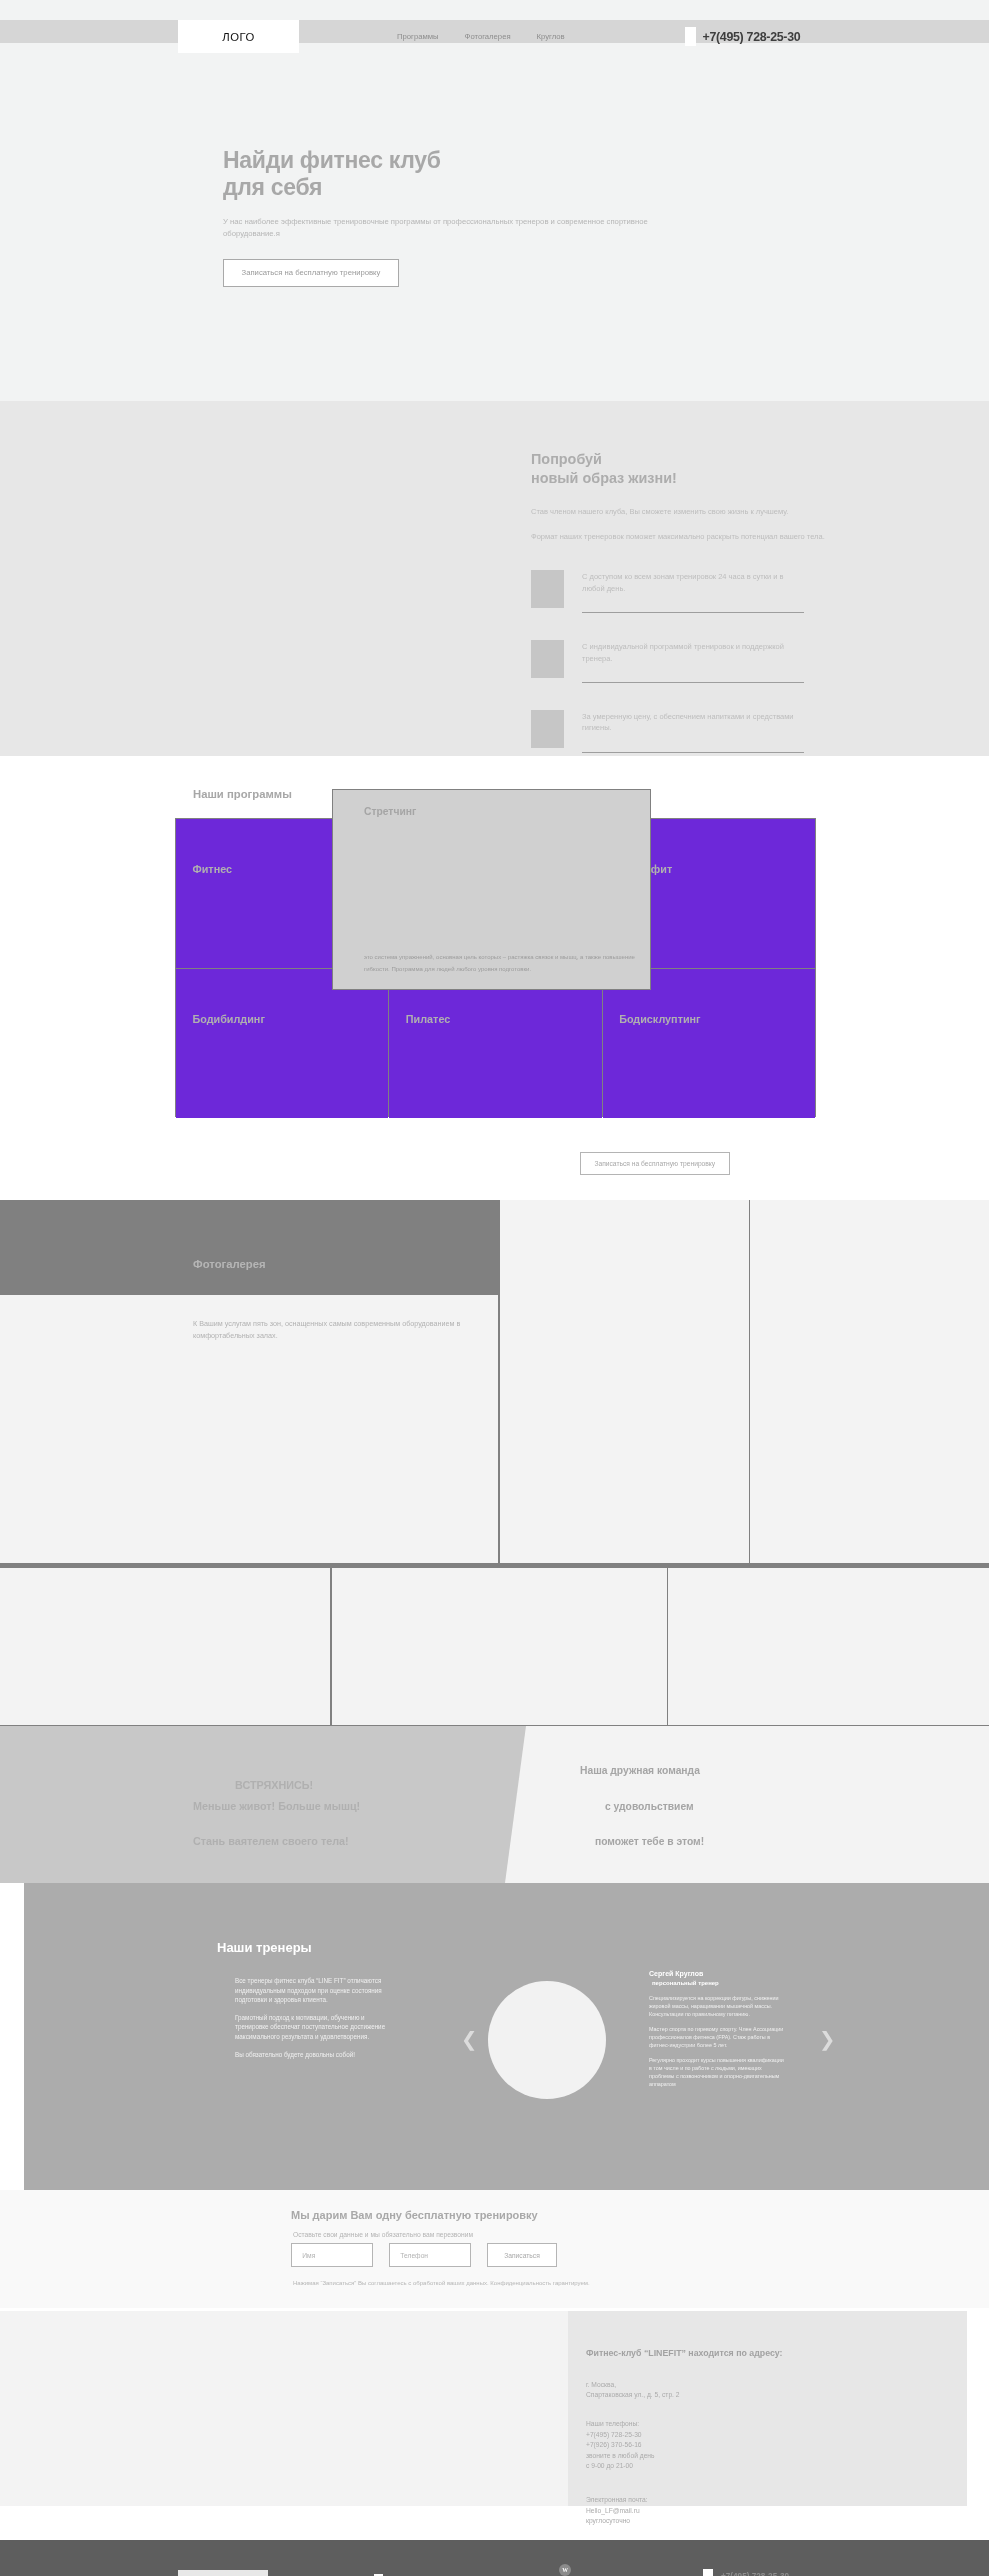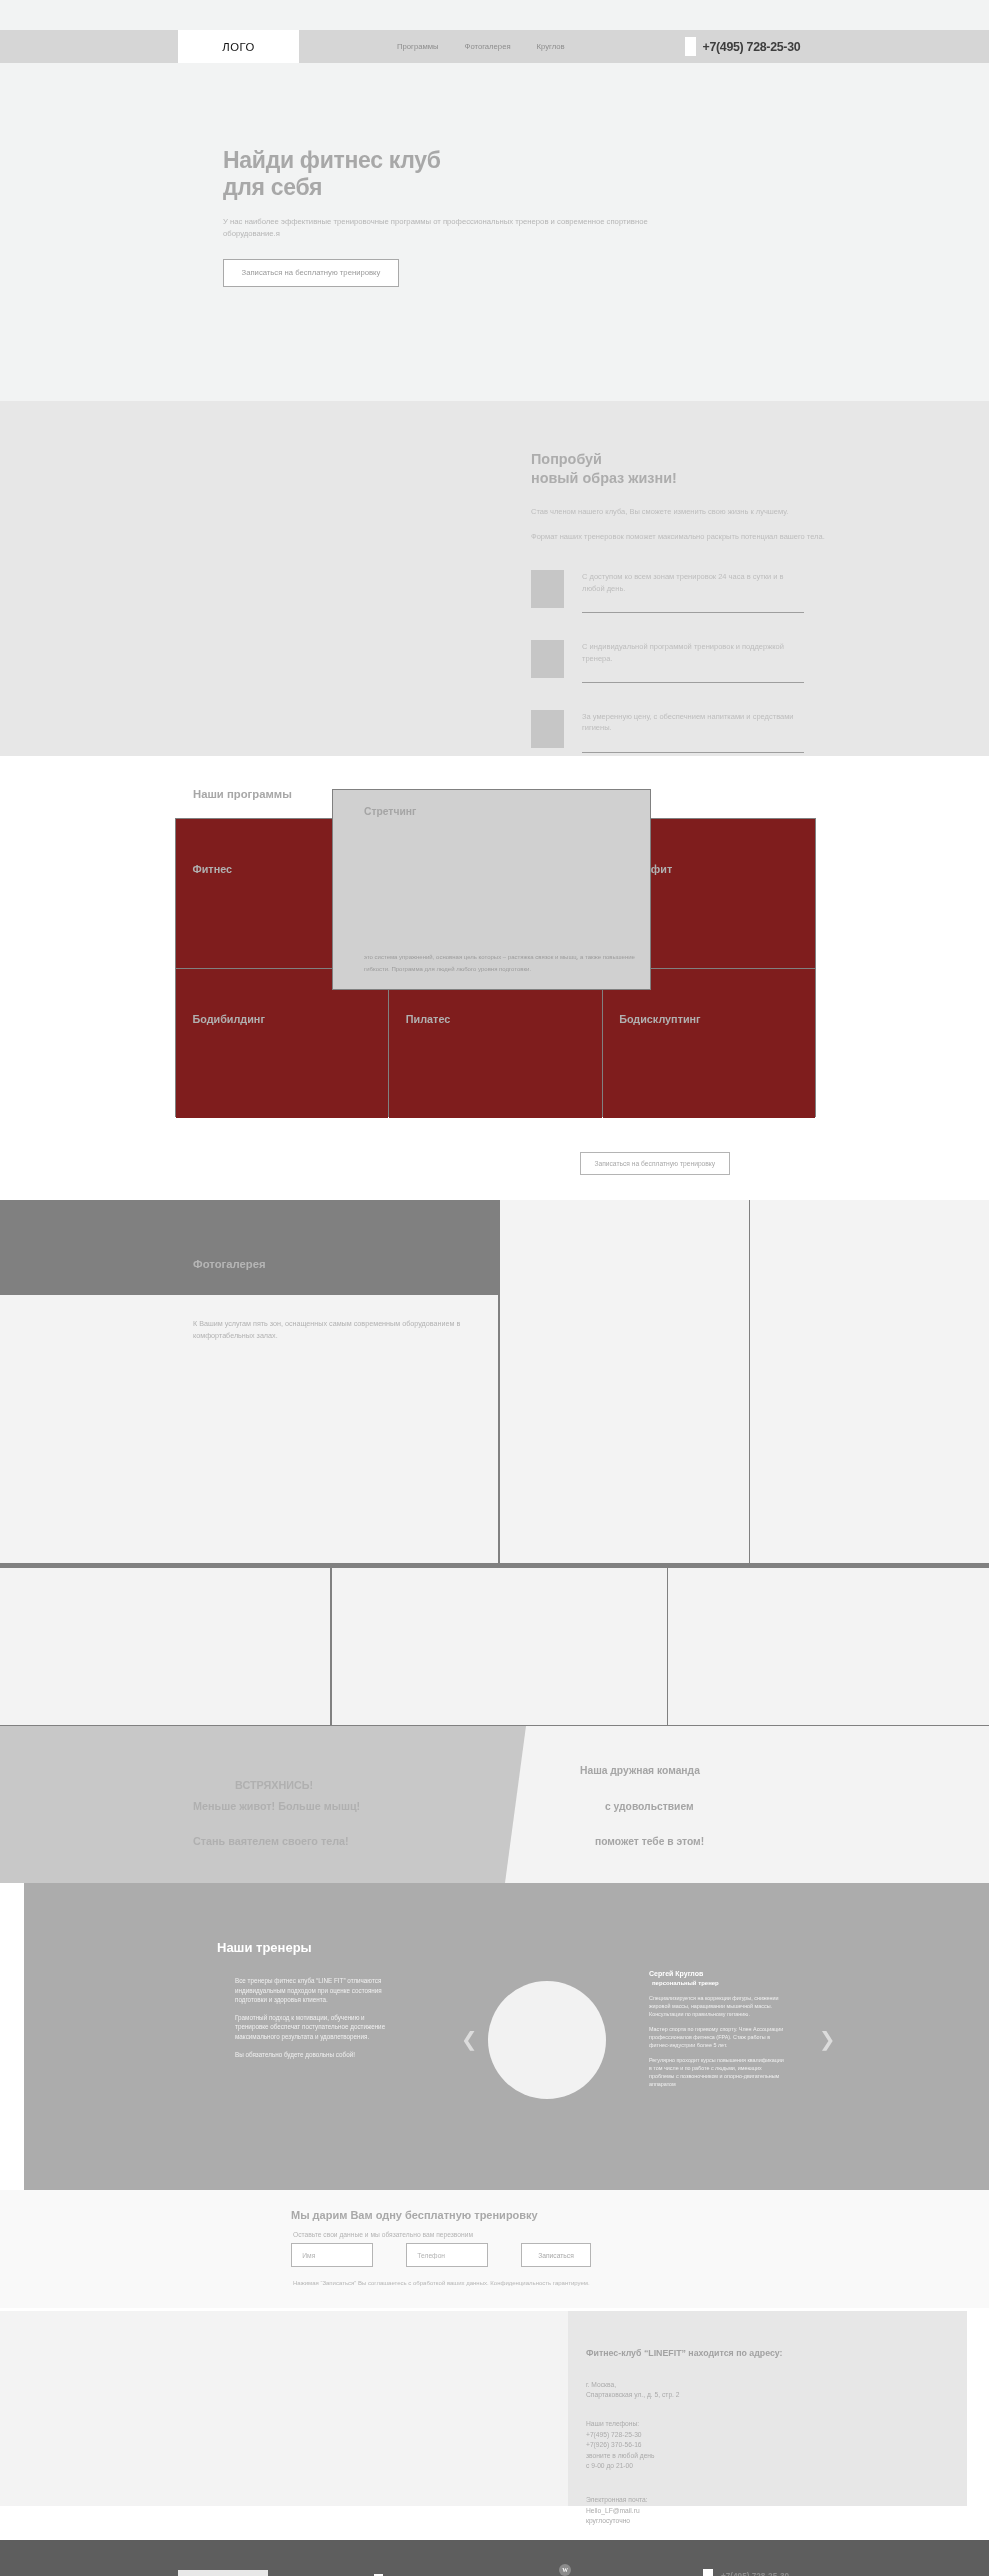--- a/index.html
+++ b/index.html
@@ -9,21 +9,21 @@
     font-family: "Liberation Sans", sans-serif;
     background:#ffffff;
     width:989px;
     overflow-x:hidden;
   }
   .page { width:989px; position:relative; }
 
   
   .hero { background:#f2f3f3; height:401px; position:relative; }
   .navbar {
-    position:absolute; top:30px; left:0; width:989px; height:33px;
+    position:absolute; top:20px; left:0; width:989px; height:23px;
     background:#d6d6d6; display:flex; align-items:center;
   }
   .logo-box {
     position:absolute; left:178px; top:0; width:121px; height:33px;
     background:#ffffff; display:flex; align-items:center; justify-content:center;
     font-size:11.3px; letter-spacing:0.5px; color:#111; font-weight:400;
   }
   .nav-links { position:absolute; left:397px; top:0; height:33px; display:flex; align-items:center; gap:26px; }
   .nav-links a { color:#8e8e8e; font-size:7.7px; text-decoration:none; }
   .nav-phone-wrap { position:absolute; left:685px; top:0; height:33px; display:flex; align-items:center; gap:6.2px; }
@@ -54,21 +54,21 @@
   .feature-rule { margin-top:17.5px; border-bottom:0.5px solid #9e9e9e; }
 
   
   .programs { background:#ffffff; height:444px; position:relative;text-decoration:underline; }
   .prog-title { position:absolute; left:193px; top:789px; font-size:11.3px; font-weight:bold; color:#a7a7a7; }
   .prog-grid {
     position:absolute; left:175px; top:820px; width:641px; height:299px;
     display:grid; grid-template-columns:1fr 1fr 1fr; grid-template-rows:149px 149px;
     border:1px solid #808080; background:#808080; gap:1px;
   }
-  .prog-cell { background:#7f1d1d; position:relative; }
+  .prog-cell { background:#6d28d9; position:relative; }
   .prog-cell .label {
     position:absolute; left:16.5px; top:44px; font-size:10.8px; font-weight:bold; color:#b0b0b0;
   }
   .prog-modal {
     position:absolute; left:332px; top:791px; width:319px; height:201px;
     background:#d0d0d0; border:1px solid #808080; z-index:5;
   }
   .prog-modal .m-title { position:absolute; left:31px; top:15.5px; font-size:10.3px; font-weight:bold; color:#a5a5a5; }
   .prog-modal .m-body { position:absolute; left:31px; bottom:14.4px; font-size:6px; line-height:1.85; color:#9c9c9c; }
   .prog-btn-wrap { position:absolute; left:580px; top:1153px; }
@@ -121,21 +121,21 @@
   .tr-right { position:absolute; left:625px; top:2038px; width:137px; font-size:5.4px; line-height:1.5; color:#f0f0f0; }
   .tr-right p + p { margin-top:6.7px; }
   .tr-dots { position:absolute; left:548px; top:2236px; display:flex; gap:6.7px; }
   .tr-dot { width:10.8px; height:4.6px; background:#d5d5d5; cursor:pointer; }
   .tr-dot.active { background:#ffffff; }
 
   
   .freeform { background:#f9f9f9; height:118px; position:relative; }
   .ff-title { position:absolute; left:291px; top:2307px; font-size:11px; font-weight:bold; color:#a9a9a9; }
   .ff-sub { position:absolute; left:293px; top:2329px; font-size:6.7px; color:#b4b4b4; }
-  .ff-row { position:absolute; left:291px; top:2341px; display:flex; gap:33px; }
+  .ff-row { position:absolute; left:291px; top:2341px; display:flex; gap:16px; }
   .ff-input {
     width:82px; height:24px; border:0.5px solid #b5b5b5; background:#fff;
     font-family:"Liberation Sans", sans-serif; font-size:6.7px; color:#a9a9a9; padding:0 10.3px;
   }
   .ff-input::placeholder { color:#b2b2b2; }
   .ff-btn {
     width:70px; height:24px; border:0.5px solid #b5b5b5; background:#fff;
     font-family:"Liberation Sans", sans-serif; font-size:6.7px; color:#a9a9a9; cursor:pointer;
   }
   .ff-note { position:absolute; left:293px; top:2376px; font-size:6px; line-height:1.62; color:#b6b6b6; }

